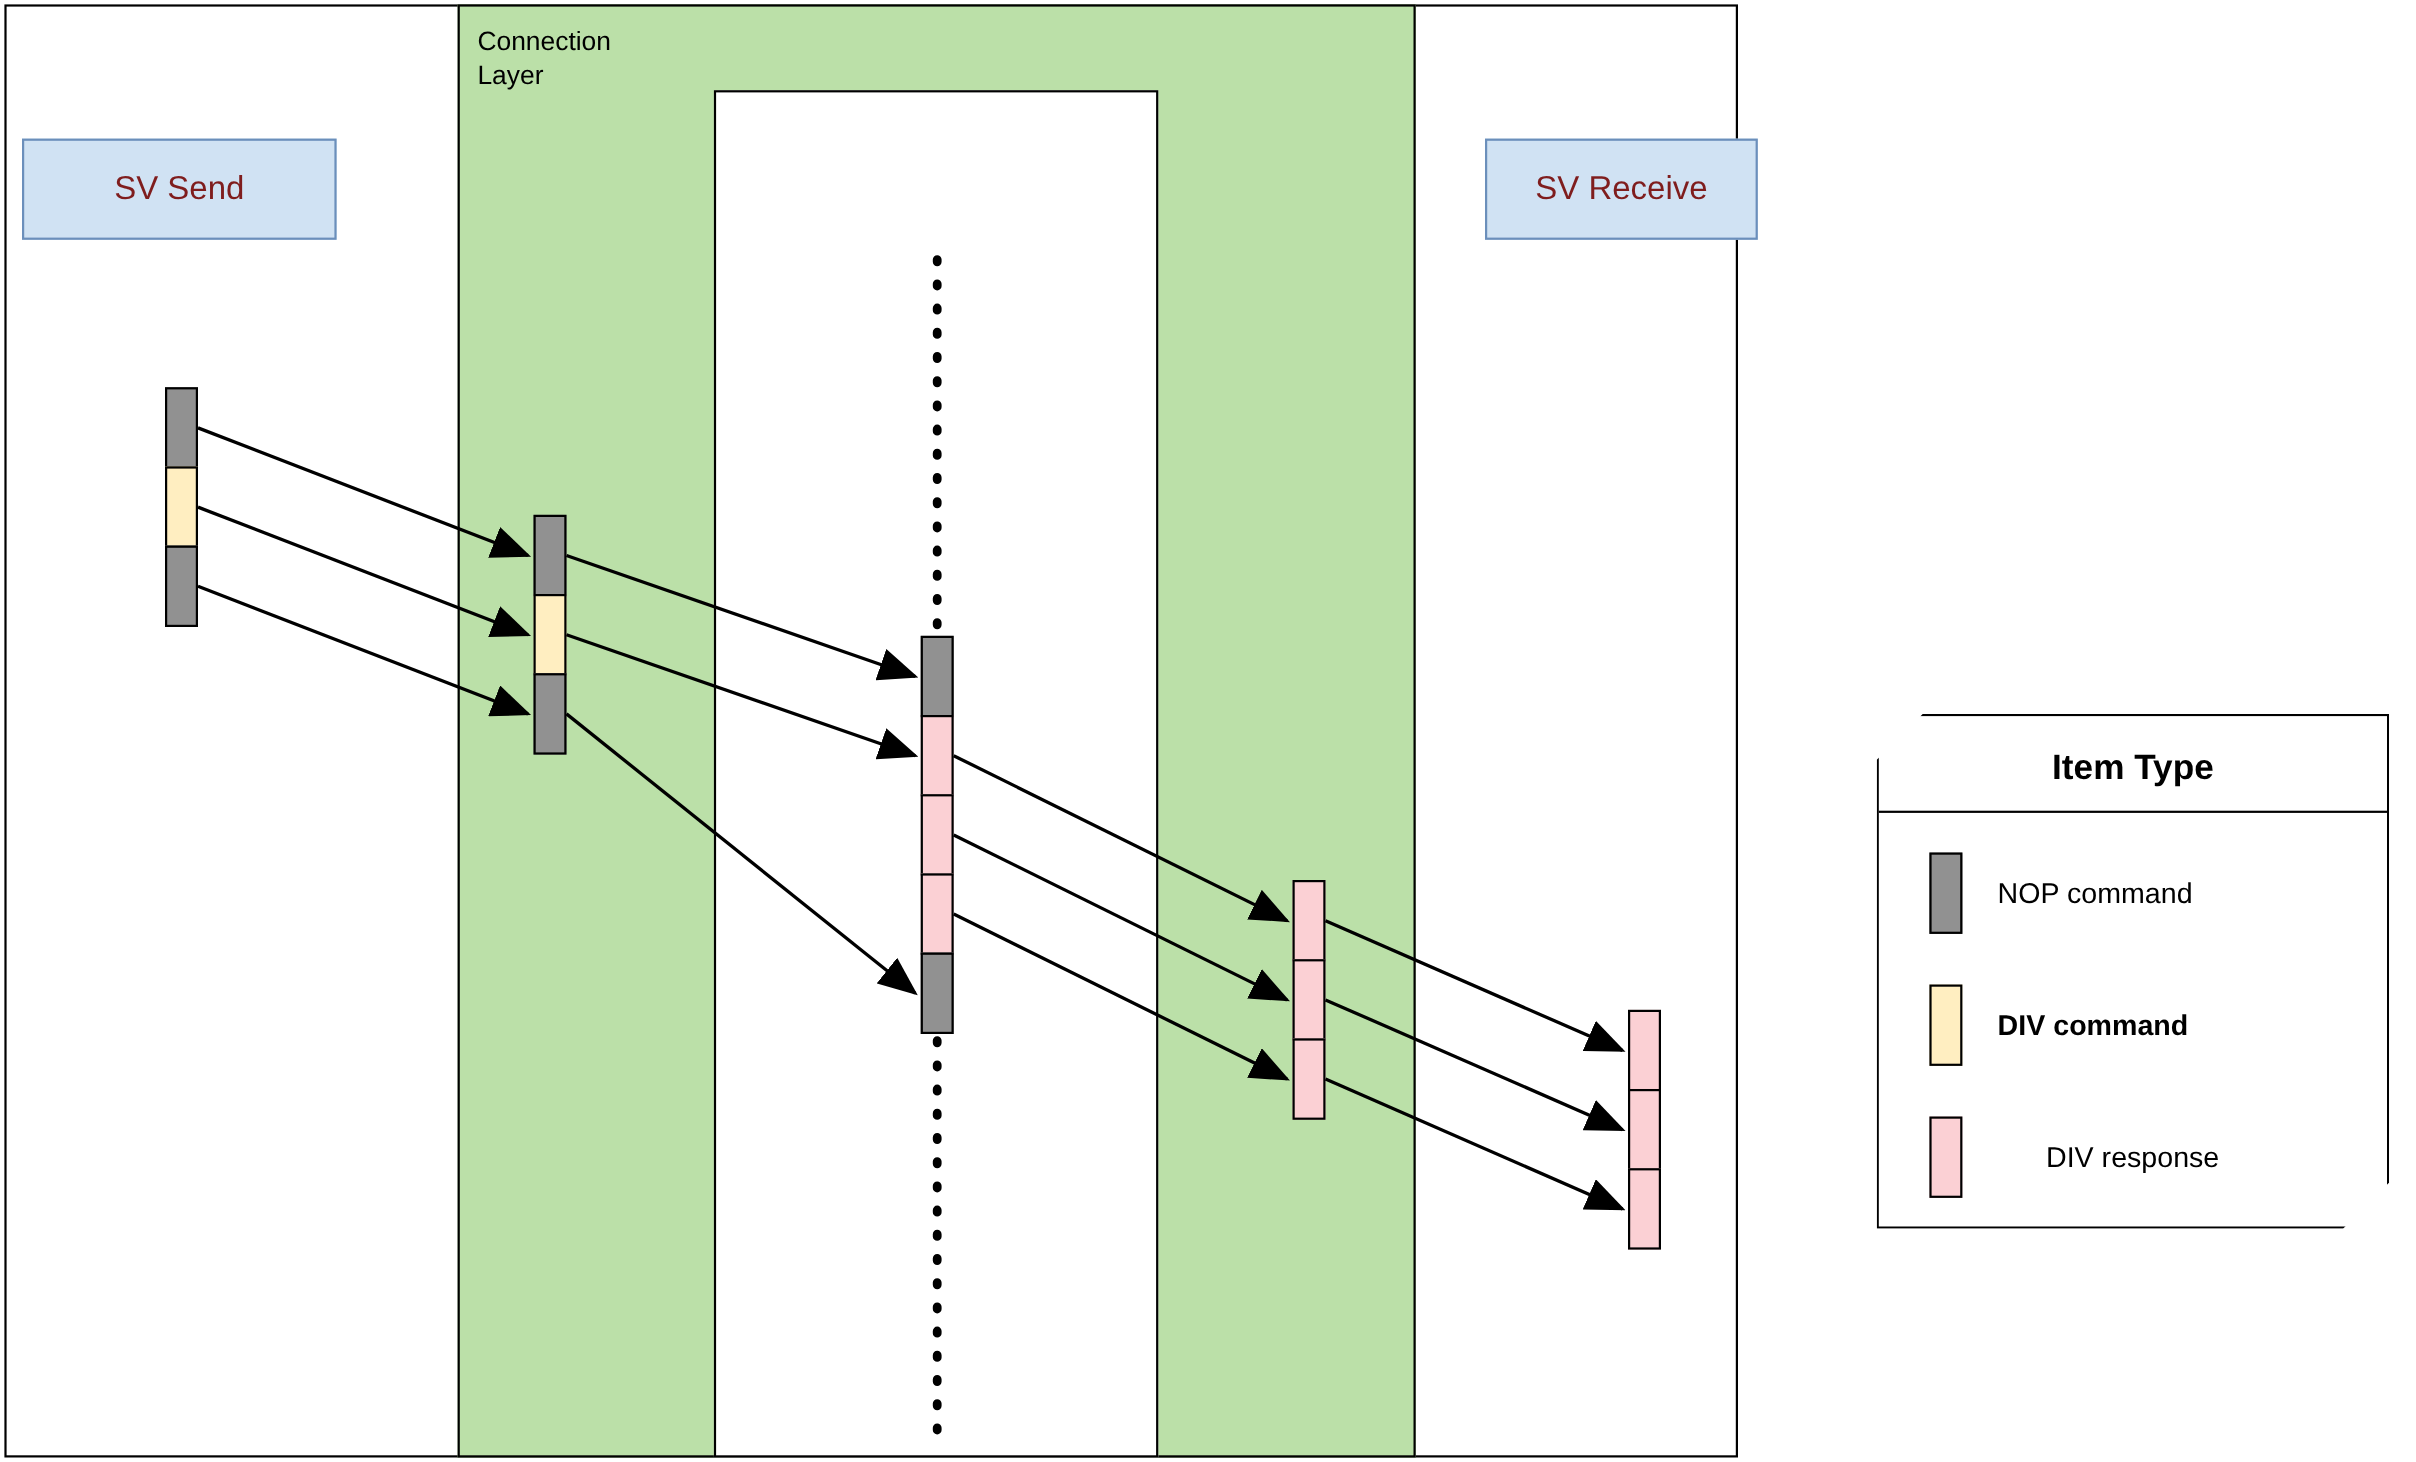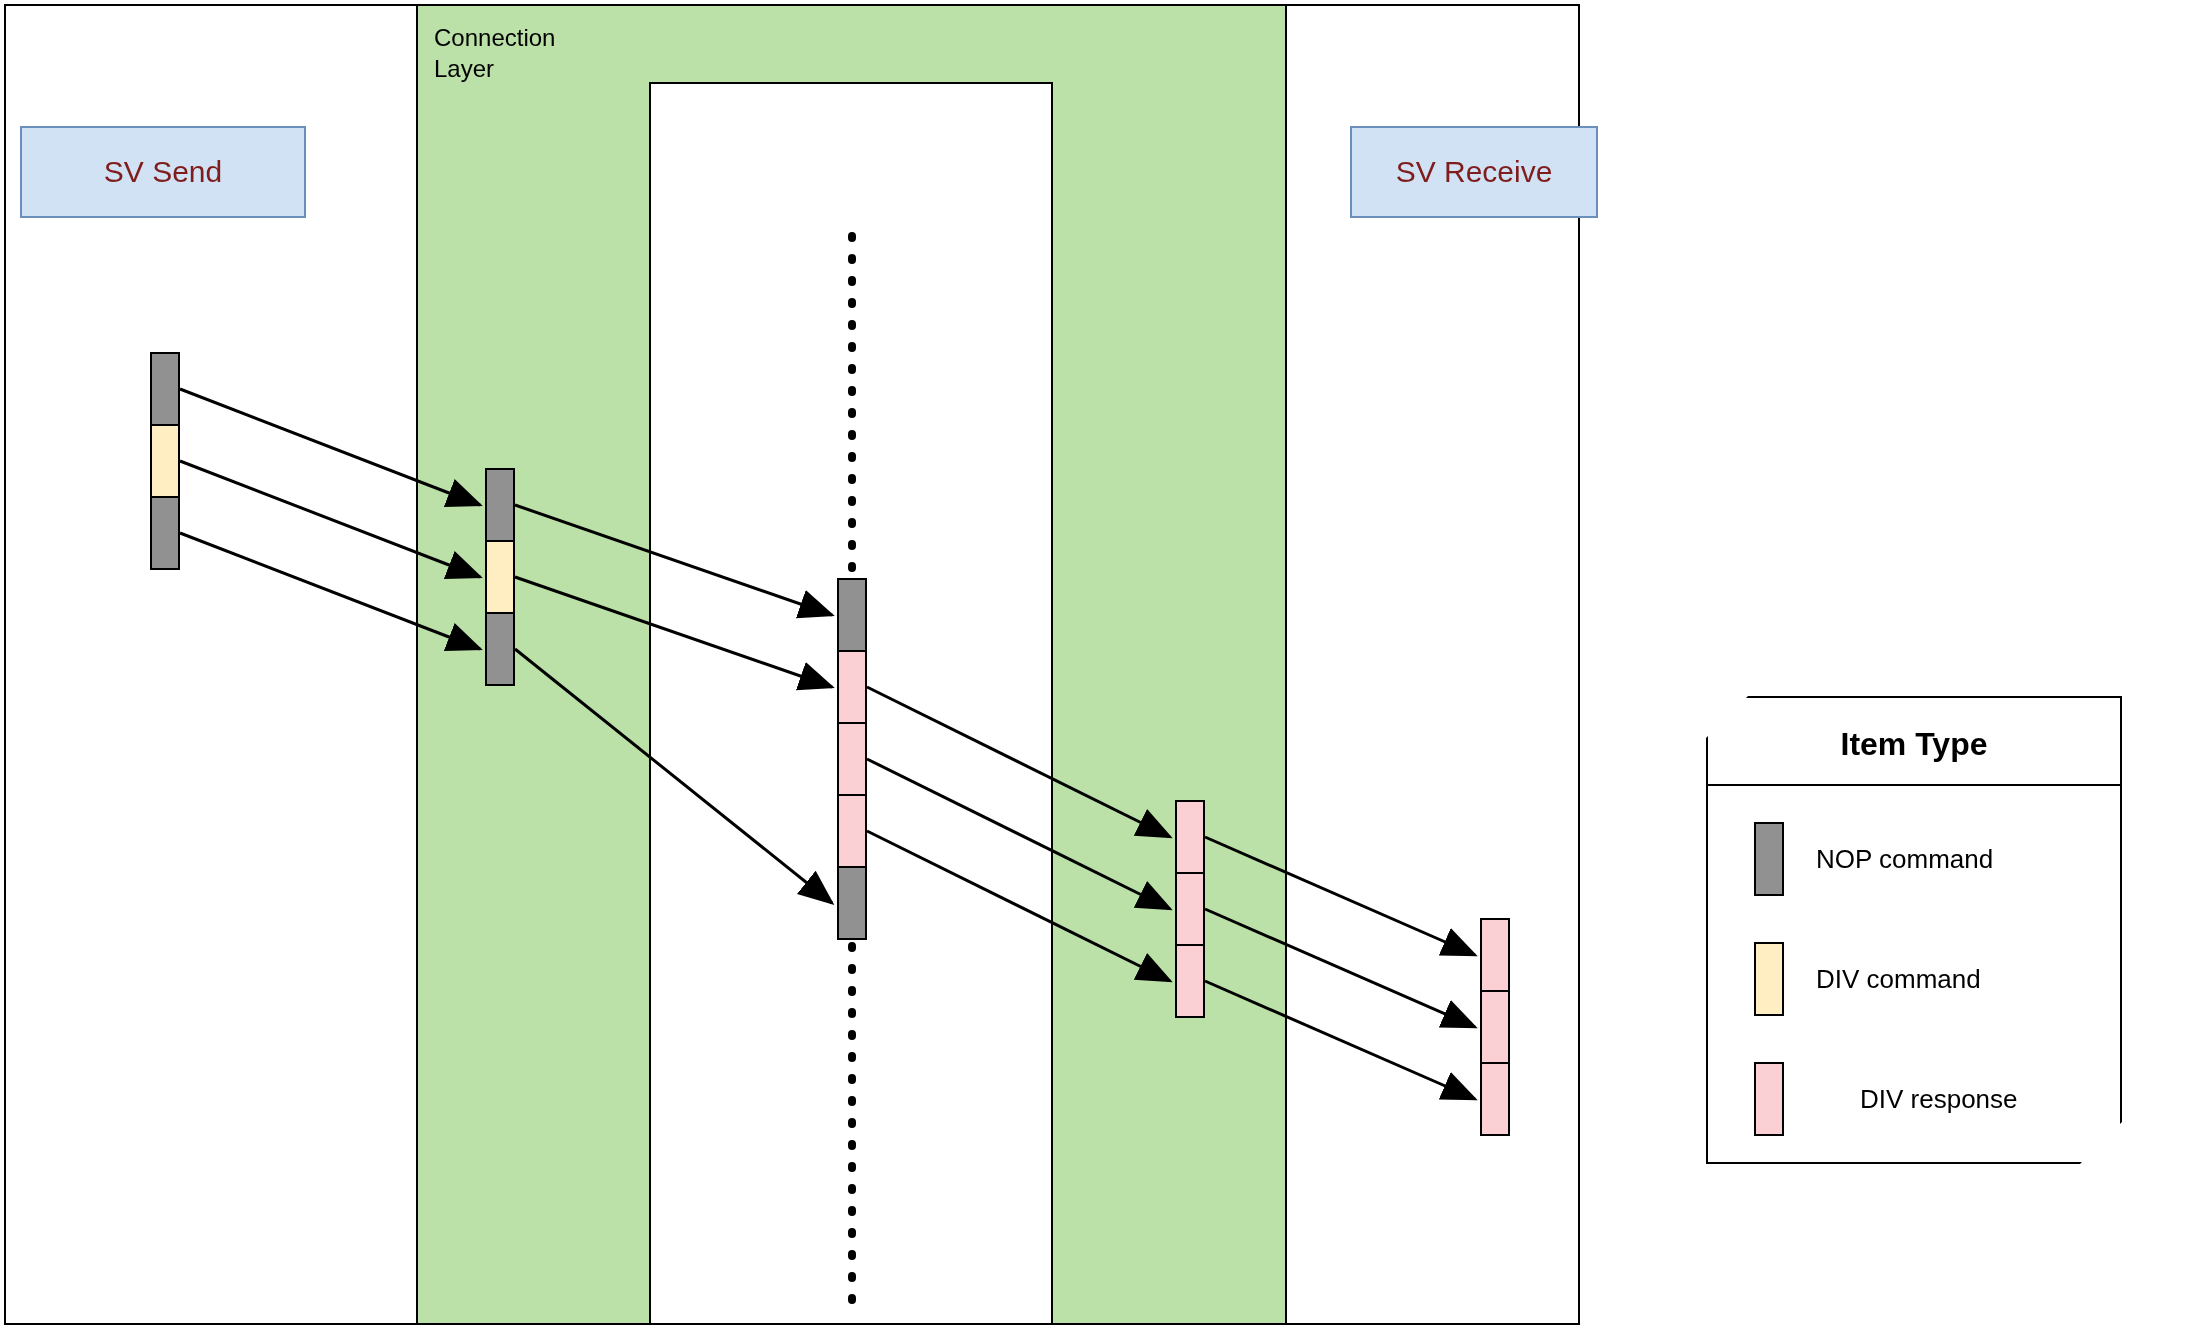--- a/index.html
+++ b/index.html
@@ -129,33 +129,33 @@
   <div class="cell grey" style="left:837px; top:866px;  width:30px; height:74px;"></div>
 
   <div class="cell pink" style="left:1175px; top:800px;  width:30px; height:74px;"></div>
   <div class="cell pink" style="left:1175px; top:872px;  width:30px; height:74px;"></div>
   <div class="cell pink" style="left:1175px; top:944px;  width:30px; height:74px;"></div>
 
   <div class="cell pink" style="left:1480px; top:918px;  width:30px; height:74px;"></div>
   <div class="cell pink" style="left:1480px; top:990px;  width:30px; height:74px;"></div>
   <div class="cell pink" style="left:1480px; top:1062px; width:30px; height:74px;"></div>
 
-  <div class="legend-box" style="left:1706px; top:696px; width:416px; height:468px;">
+  <div class="legend-box" style="left:1706px; top:649px; width:466px; height:468px;">
 
     <div style="position:absolute; left:-6px; top:34px; width:56px; height:2px; background:#000; transform-origin:left center; transform:rotate(-45deg);"></div>
     <div style="position:absolute; right:-6px; bottom:34px; width:56px; height:2px; background:#000; transform-origin:right center; transform:rotate(-45deg);"></div>
 
     <div class="legend-title" style="top:28px;">Item Type</div>
     <div class="legend-divider" style="left:0; top:86px; width:100%;"></div>
 
     <div class="legend-swatch" style="left:46px; top:124px; width:30px; height:74px; background:#919191;"></div>
     <div class="legend-label" style="left:108px; top:146px;">NOP command</div>
 
     <div class="legend-swatch" style="left:46px; top:244px; width:30px; height:74px; background:#ffeec1;"></div>
-    <div class="legend-label" style="left:108px; top:266px;">DIV command</div>
+    <div class="legend-label" style="left:108px; top:266px;font-weight:bold;">DIV command</div>
 
     <div class="legend-swatch" style="left:46px; top:364px; width:30px; height:74px; background:#fbd0d4;"></div>
     <div class="legend-label" style="left:108px; top:386px;margin-left:44px;">DIV response</div>
   </div>
 
   <svg class="arrows">
     <defs>
       <marker id="arrowhead" markerWidth="12" markerHeight="10" refX="11" refY="5" orient="auto">
         <polygon points="0 0, 12 5, 0 10" fill="#000"></polygon>
       </marker>

